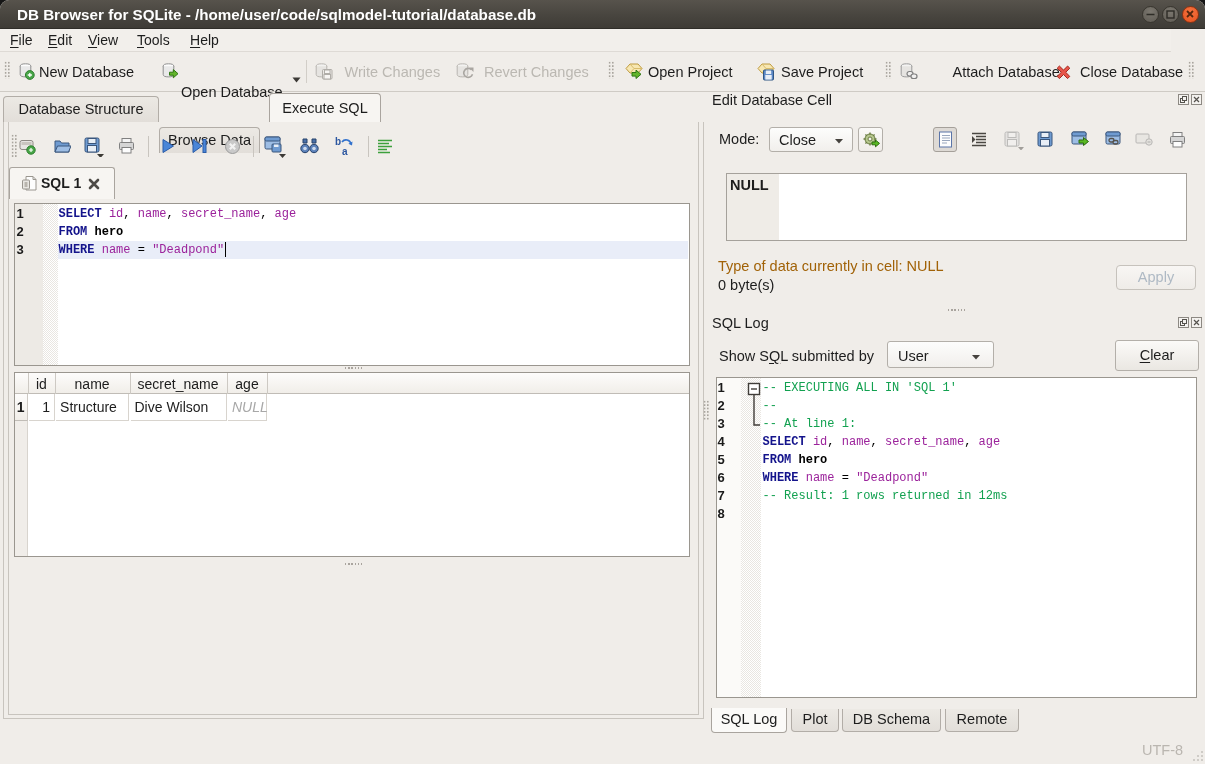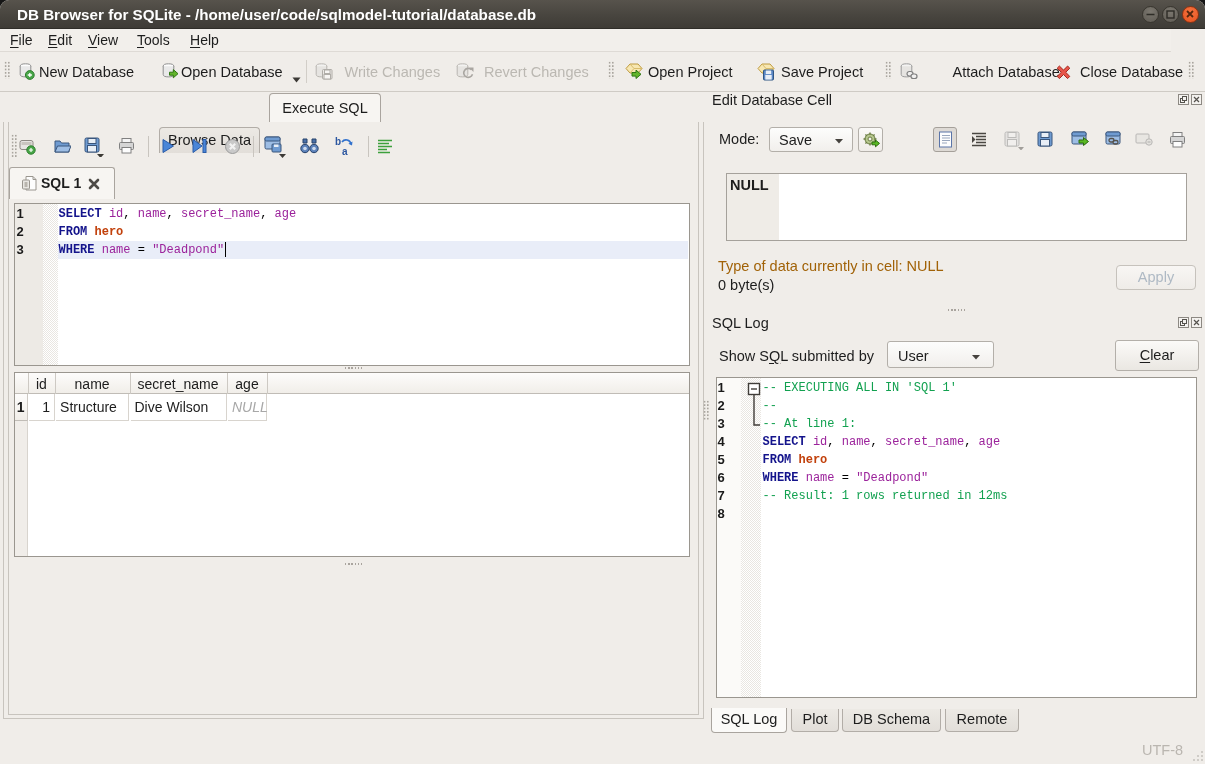--- a/index.html
+++ b/index.html
@@ -49,21 +49,21 @@
   .panelframe { position:absolute; border:1px solid #c8c4be; border-top:none; }
   .whitebox { position:absolute; background:#fff; border:1px solid #9a968f; }
 
   .checker { background-color:#fff;
       background-image:conic-gradient(#e9e6e1 25%, #ffffff 0 50%, #e9e6e1 0 75%, #ffffff 0);
       background-size:2px 2px; }
 
   
   .kw { color:#14148c; font-weight:bold; }
   .id { color:#9b229b; }
-  .tbl { color:#c2410c; font-weight:bold; }
+  .tbl { color:#000000; font-weight:bold; }
   .str { color:#9b229b; }
   .cm { color:#12a150; }
 
   .hsplit { position:absolute; width:18px; height:2px;
       background-image:repeating-linear-gradient(90deg, #a9a49e 0 1.4px, transparent 1.4px 3.2px); }
 </style>
 </head>
 <body>
 <div class="win">
 
@@ -94,21 +94,21 @@
       <path d="M1.2 3.2 v8.3 a5.3 2.4 0 0 0 10.6 0 v-8.3" fill="#e9e9e9" stroke="#8f8f8f"></path>
       <circle cx="10.8" cy="12" r="4.4" fill="#48a648" stroke="#2c7d2c"></circle>
       <path d="M10.8 9.9 v4.2 M8.7 12 h4.2" stroke="#fff" stroke-width="1.3"></path>
     </svg>
     <div class="tbtxt" style="left:39px;">New Database</div>
     <svg class="abs" style="left:161.5px; top:11px;" width="17" height="17">
       <ellipse cx="6.5" cy="3.2" rx="5.3" ry="2.4" fill="#fcfcfc" stroke="#8f8f8f"></ellipse>
       <path d="M1.2 3.2 v8.3 a5.3 2.4 0 0 0 10.6 0 v-8.3" fill="#e9e9e9" stroke="#8f8f8f"></path>
       <path d="M7.5 9.2 h3.8 v-2.6 l4.7 4.1 -4.7 4.1 v-2.6 H7.5 z" fill="#63b52b" stroke="#2f7713"></path>
     </svg>
-    <div class="tbtxt" style="left:181px;">Open Database</div>
+    <div class="tbtxt" style="left:181px;margin-top:20px;">Open Database</div>
     <svg class="abs" style="left:292px; top:25px;" width="9" height="6">
       <path d="M0.5 0.5 h8 l-4 5 z" fill="#3c3a36"></path>
     </svg>
     <div style="position:absolute; left:306px; top:8px; width:1px; height:23px; background:#d2cec8;"></div>
     <svg class="abs" style="left:315px; top:11px;" width="22" height="17">
       <ellipse cx="6.5" cy="3.2" rx="5.3" ry="2.4" fill="#f2f1f0" stroke="#b9b6b1"></ellipse>
       <path d="M1.2 3.2 v8.3 a5.3 2.4 0 0 0 10.6 0 v-8.3" fill="#e6e4e1" stroke="#b9b6b1"></path>
       <rect x="7.5" y="6.5" width="9.5" height="9.5" rx="1" fill="#ece9e6" stroke="#b0ada8"></rect>
       <rect x="9.5" y="7" width="5.5" height="3.5" fill="#f7f5f3" stroke="#b0ada8"></rect>
       <rect x="9" y="11.5" width="6.5" height="4.5" fill="#f7f5f3" stroke="#b0ada8"></rect>
@@ -144,20 +144,21 @@
       <rect x="11" y="11" width="6" height="4.5" rx="2.25" fill="#f0efee" stroke="#7f7f7f" stroke-width="1.2"></rect>
     </svg>
     <div class="tbtxt" style="left:925.5px;margin-left:27px;">Attach Database</div>
     <svg class="abs" style="left:1055px; top:12px;" width="18" height="16">
       <path d="M2.2 4.2 L4.4 2 L8.5 6.1 L12.6 2 L14.8 4.2 L10.7 8.3 L14.8 12.4 L12.6 14.6 L8.5 10.5 L4.4 14.6 L2.2 12.4 L6.3 8.3 z" fill="#e8564a" stroke="#a42a20"></path>
     </svg>
     <div class="tbtxt" style="left:1080px;">Close Database</div>
     <div class="gripdots" style="left:1188px; top:9px; height:18px;"></div>
   </div>
 
+  <div class="maintab" style="left:3px; width:156px;">Database Structure</div>
   <div class="maintab" style="left:159px; width:101px;margin-top:31px;">Browse Data</div>
   <div class="maintab active" style="left:269px; width:112px;">Execute SQL</div>
 
   <div class="panelframe" style="left:3px; top:122px; width:701px; height:597px;"></div>
   <div class="panelframe" style="left:8px; top:122px; width:691px; height:593px;"></div>
 
   <div id="sqltoolbar">
     <div class="gripdots" style="left:11px; top:134px; height:24px;"></div>
 
     <svg class="abs" style="left:19px; top:138px;" width="17" height="17">
@@ -280,21 +281,21 @@
     <div class="abs" style="left:712px; top:91.5px; font-size:14.5px; color:#1d1d1d;">Edit Database Cell</div>
     <svg class="abs" style="left:1178px; top:94px;" width="24" height="11">
       <rect x="0.5" y="0.5" width="10" height="10" fill="#f4f2ef" stroke="#8d8983"></rect>
       <rect x="2.5" y="4.5" width="4" height="4" fill="none" stroke="#55524d"></rect>
       <rect x="4.5" y="2.5" width="4" height="4" fill="#f4f2ef" stroke="#55524d"></rect>
       <rect x="13.5" y="0.5" width="10" height="10" fill="#f4f2ef" stroke="#8d8983"></rect>
       <path d="M16 3 l5 5 M21 3 l-5 5" stroke="#55524d" stroke-width="1.2"></path>
     </svg>
     <div class="abs" style="left:719px; top:130.5px; font-size:14.5px; color:#1d1d1d;">Mode:</div>
     <div class="abs" style="left:769px; top:127px; width:84px; height:25px; background:linear-gradient(#fdfdfc,#f1efec); border:1px solid #b3afa9; border-radius:3px;">
-      <div class="abs" style="left:9px; top:3.5px; font-size:14.5px; color:#1d1d1d;">Save</div>
+      <div class="abs" style="left:9px; top:3.5px; font-size:14.5px; color:#1d1d1d;">Close</div>
       <svg class="abs" style="left:64px; top:9px;" width="10" height="8">
           <path d="M1 2 h8 l-4 4.5 z" fill="#45423e"></path>
         </svg>
     </div>
     <div class="abs" style="left:858px; top:127px; width:25px; height:25px; background:linear-gradient(#fbfaf8,#efece8); border:1px solid #b3afa9; border-radius:3px;">
       <svg class="abs" style="left:3px; top:3px;" width="18" height="18">
         <circle cx="8" cy="8" r="5" fill="#b6c78e" stroke="#6b7d42"></circle>
         <circle cx="8" cy="8" r="2" fill="#f4f2ef" stroke="#6b7d42"></circle>
         <path d="M8 1.5 v2 M8 12.5 v2 M1.5 8 h2 M12.5 8 h2 M3.4 3.4 l1.4 1.4 M11.2 11.2 l1.4 1.4 M12.6 3.4 l-1.4 1.4 M4.8 11.2 l-1.4 1.4" stroke="#6b7d42" stroke-width="1.4"></path>
         <path d="M10 11 h3.5 v-2 l4 3.4 -4 3.4 v-2 H10 z" fill="#59b822" stroke="#2f6e10"></path>

